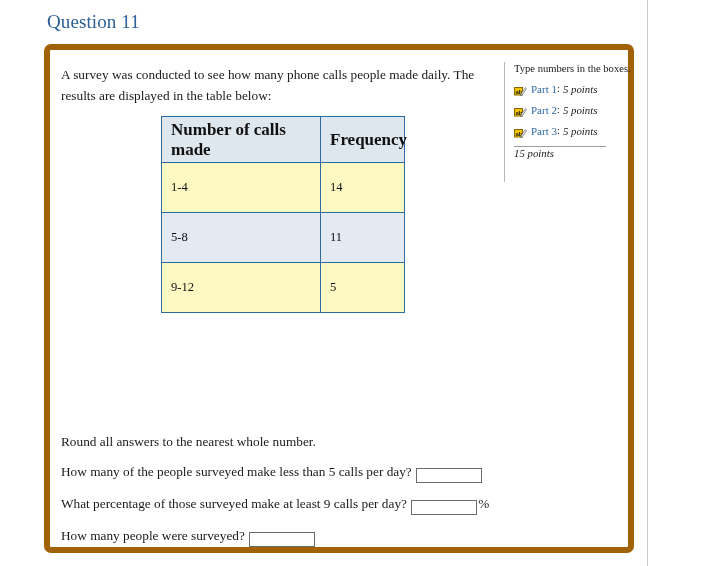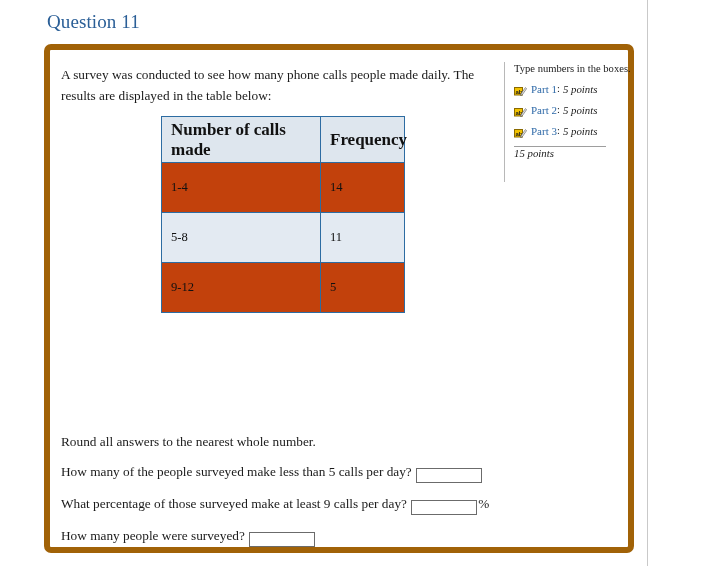--- a/index.html
+++ b/index.html
@@ -84,21 +84,21 @@
   #freq-table th {
     background: #dee6ee;
     font-weight: bold;
     height: 45px;
     text-align: left;
     font-size: 17px;
   }
   #freq-table td {
     height: 49px;
   }
-  #freq-table tbody tr.row-white td { background: #c2410c; }
+  #freq-table tbody tr.row-white td { background: #fef9c3; }
   #freq-table tbody tr.row-tint  td { background: #e3eaf2; font-family: Liberation Serif, serif; }
   #freq-table col.col-label { width: 159px; }
   #freq-table col.col-value { width: 84px; }
 
   
   #questions {
     position: absolute;
     left: 11px;
     top: 383px;
     width: 470px;

